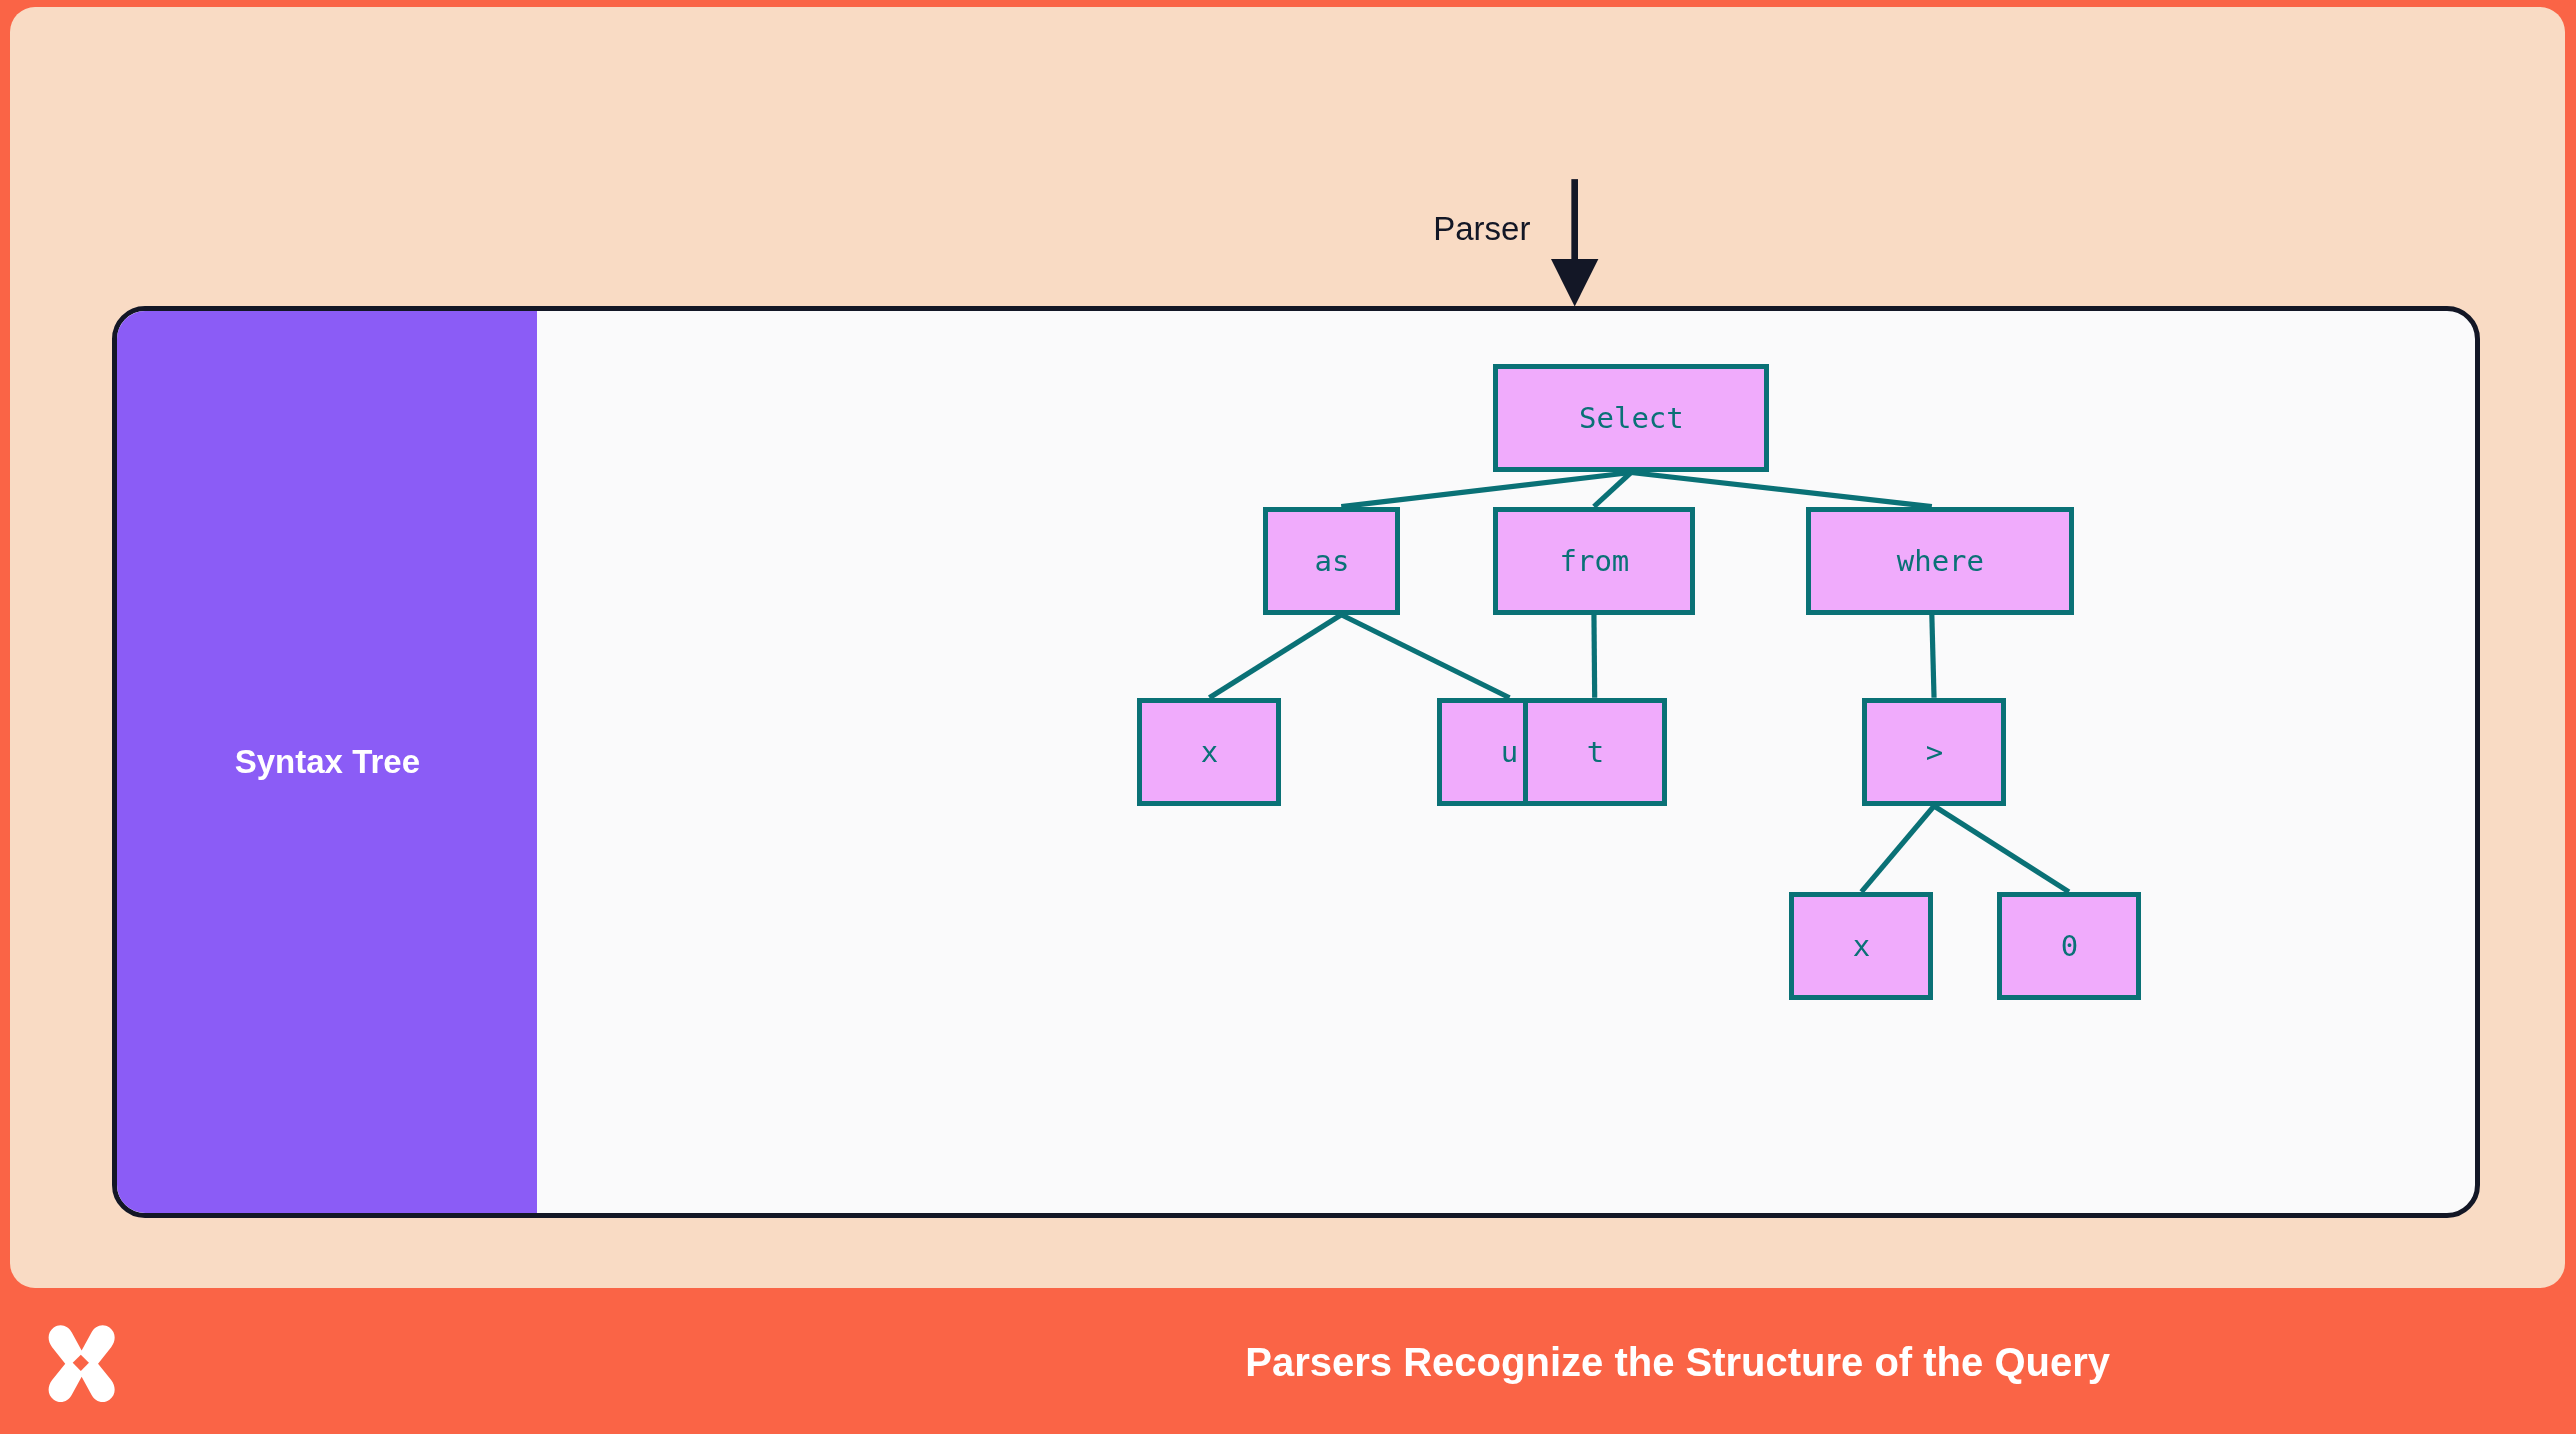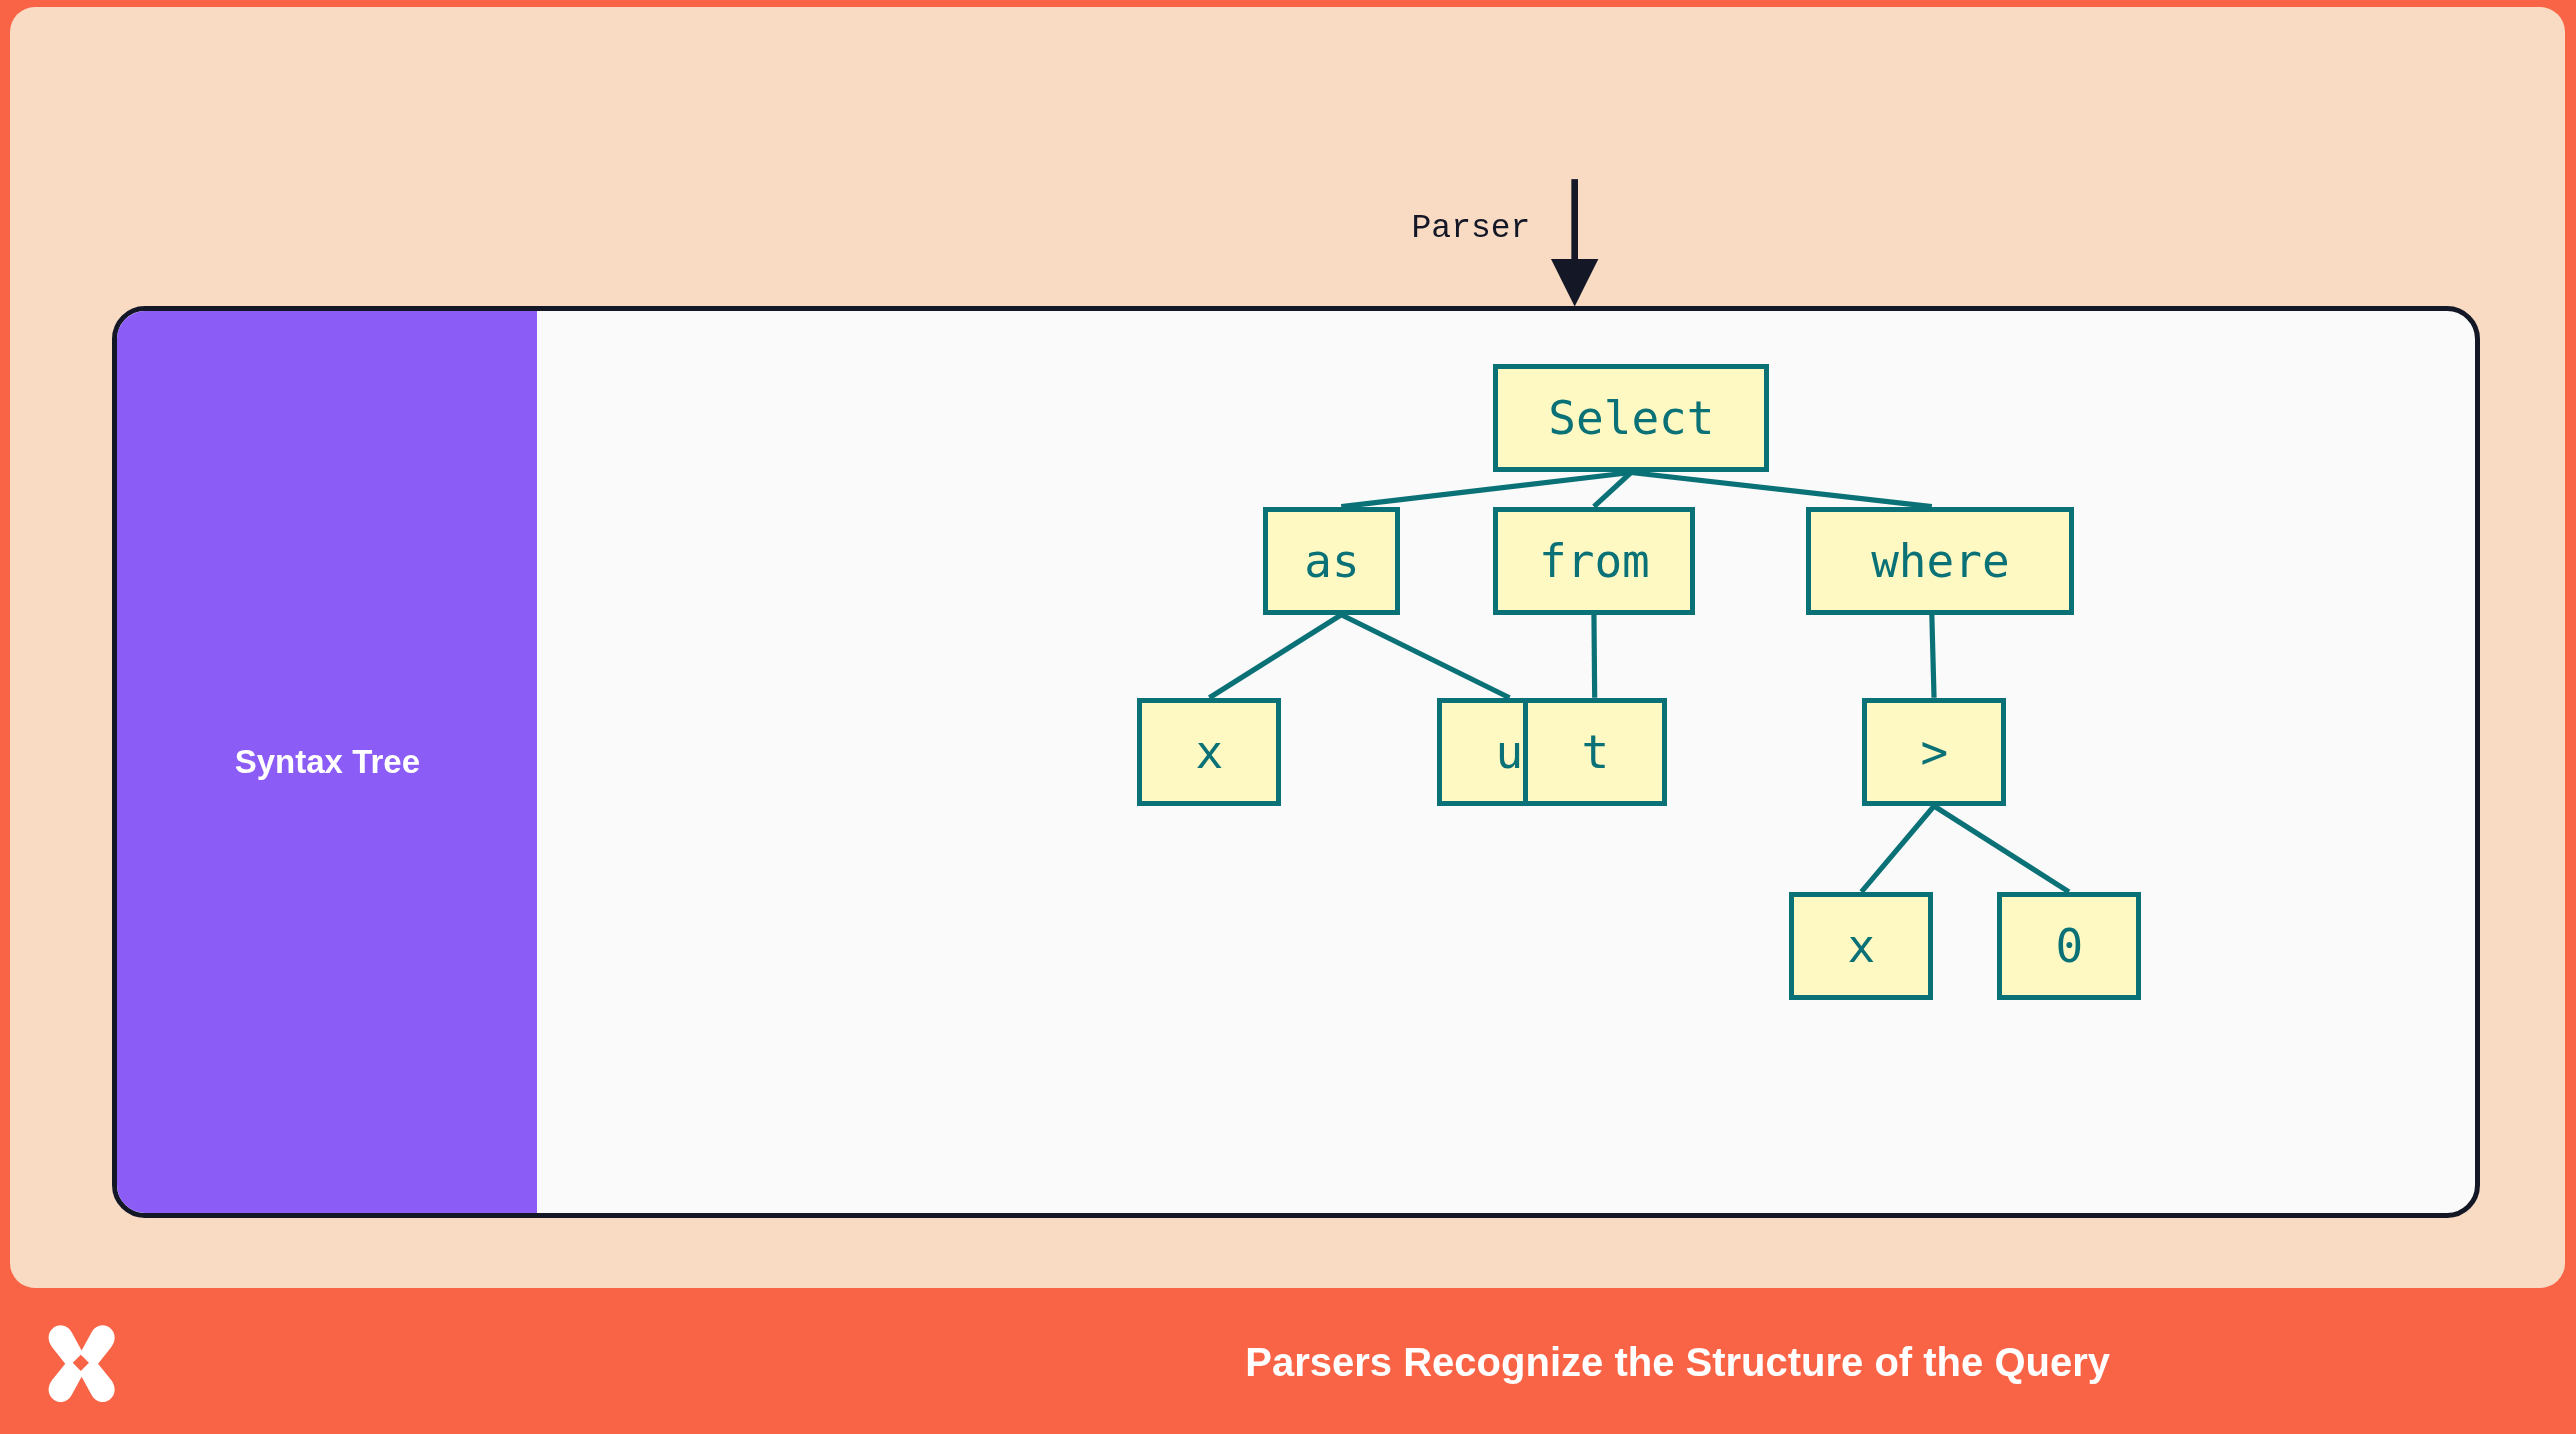--- a/index.html
+++ b/index.html
@@ -90,21 +90,21 @@
     left: 1393px;
     top: 172px;
     width: 296px;
     height: 132px;
   }
   #parser-label {
     position: absolute;
     right: 169px;
     top: 31px;
     color: #131726;
-    font-family: Liberation Mono, monospace;
+    font-family: Liberation Sans, sans-serif;
     font-size: 33px;
     white-space: nowrap;
   }
 
   
   #tree-panel {
     position: absolute;
     left: 102px;
     top: 299px;
     width: 2368px;
@@ -137,28 +137,28 @@
     left: 420px;
     top: 0;
     right: 0;
     bottom: 0;
   }
 
   
   .tnode {
     position: absolute;
     box-sizing: border-box;
-    background: #fef9c3;
+    background: #f0abfc;
     border: 5.2px solid #0A7176;
     display: flex;
     align-items: center;
     justify-content: center;
     color: #0A7176;
     font-family: "DejaVu Sans Mono", "Liberation Mono", monospace;
-    font-size: 46px;
+    font-size: 29px;
     z-index: 2;
     white-space: pre;
   }
 
   
   #footer {
     position: absolute;
     left: 0;
     bottom: 0;
     width: 2156px;

